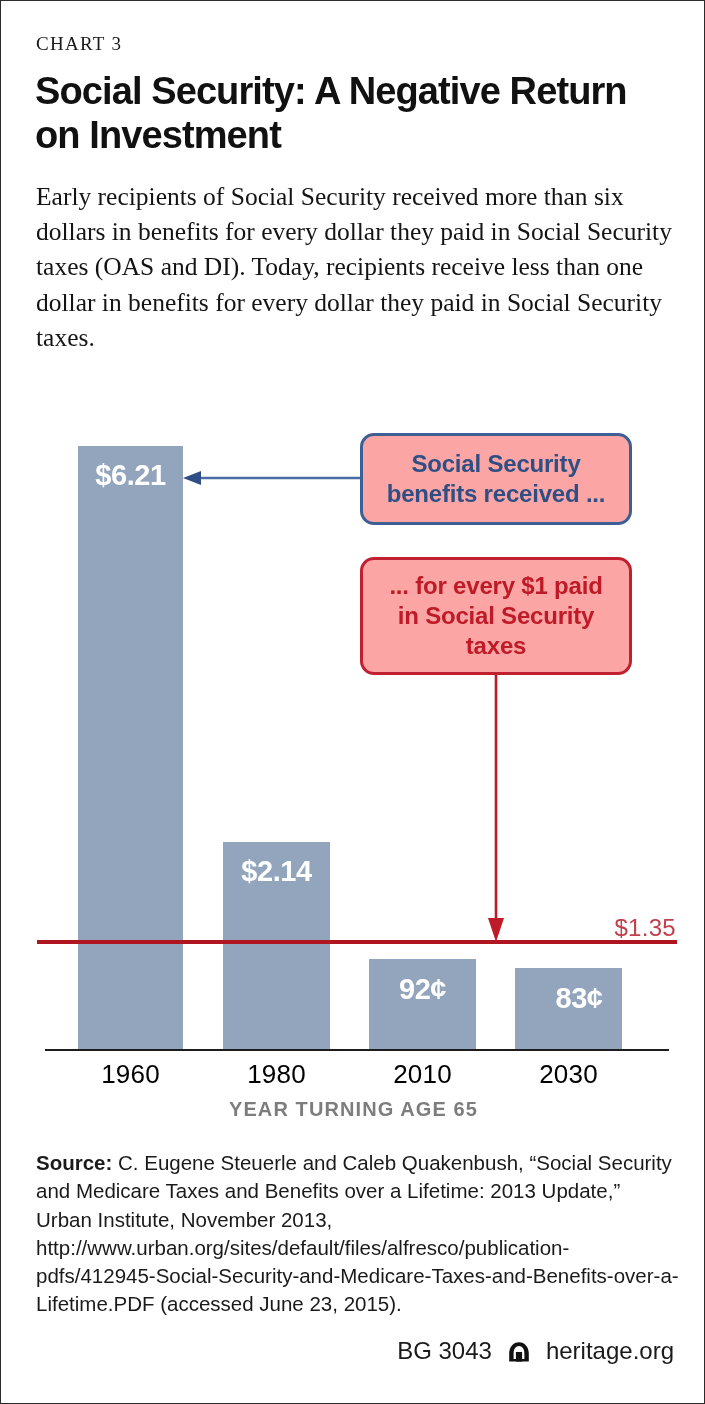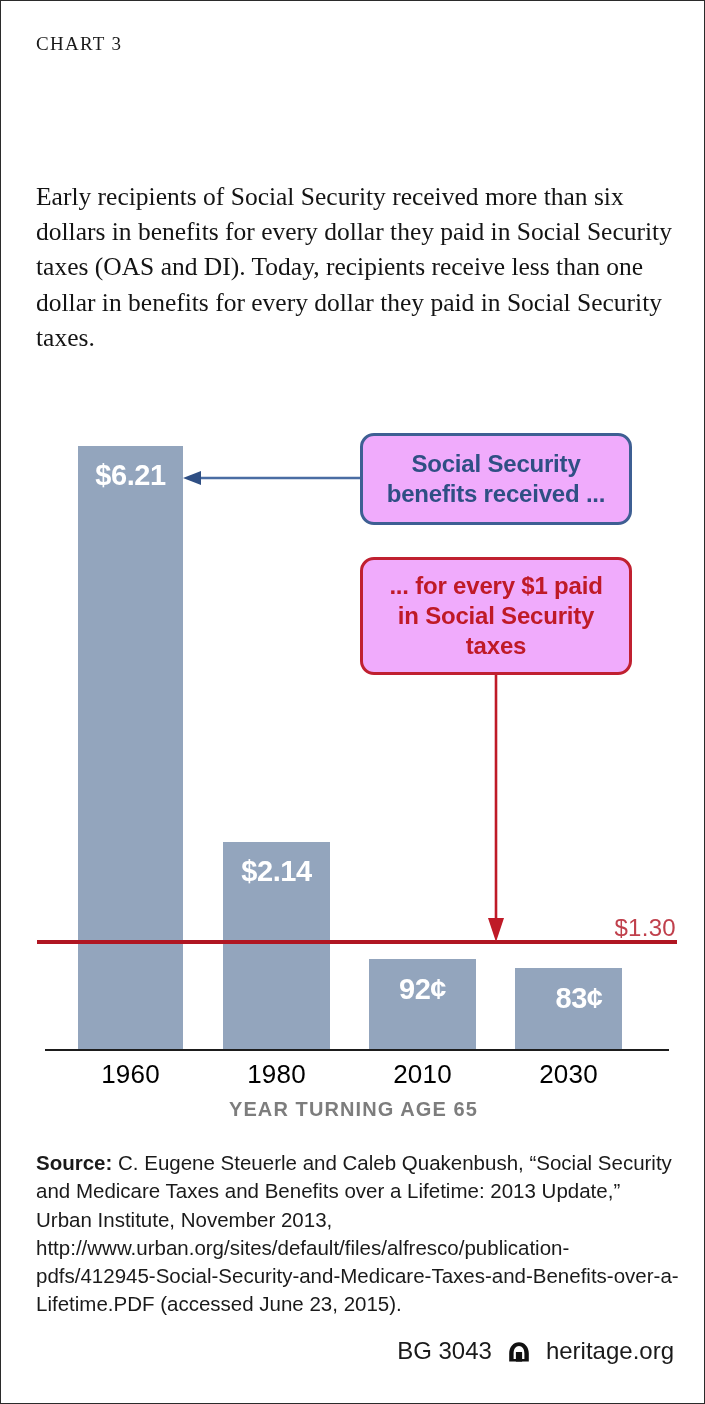--- a/index.html
+++ b/index.html
@@ -120,21 +120,21 @@
     font-size: 20px;
     letter-spacing: 1.1px;
     color: #7d7d7d;
   }
 
   
   .callout {
     position: absolute;
     box-sizing: border-box;
     border-radius: 14px;
-    background: #f0abfc;
+    background: #fca5a5;
     display: flex;
     align-items: center;
     justify-content: center;
     text-align: center;
     font-family: "Liberation Sans", sans-serif;
     font-weight: bold;
     line-height: 1.24;
   }
   .callout-blue {
     left: 359px;
@@ -181,36 +181,37 @@
     color: #1a1a1a;
   }
   .bell-icon { display: block; }
 </style>
 </head>
 <body>
 
 <div id="page">
 
   <div class="chart-kicker">CHART 3</div>
+  <div class="chart-title">Social Security: A Negative Return on Investment</div>
   <div class="chart-desc">Early recipients of Social Security received more than six dollars in benefits for every dollar they paid in Social Security taxes (OAS and DI). Today, recipients  receive less than one dollar in benefits for every dollar they paid in Social Security taxes.</div>
 
   <div class="bar" style="left:77px; top:445px; width:105px; height:603px;"></div>
   <div class="bar-label" style="left:77px; top:458px; width:105px;">$6.21</div>
 
   <div class="bar" style="left:222px; top:841px; width:107px; height:207px;"></div>
   <div class="bar-label" style="left:222px; top:854px; width:107px;">$2.14</div>
 
   <div class="bar" style="left:368px; top:958px; width:107px; height:90px;"></div>
   <div class="bar-label" style="left:368px; top:972px; width:107px;">92¢</div>
 
   <div class="bar" style="left:514px; top:967px; width:107px; height:81px;"></div>
   <div class="bar-label" style="left:514px; top:981px; width:128px;">83¢</div>
 
   <div class="ref-line"></div>
-  <div class="ref-label">$1.30</div>
+  <div class="ref-label">$1.35</div>
 
   <div class="axis-line"></div>
   <div class="x-tick" style="left:77px; width:105px;">1960</div>
   <div class="x-tick" style="left:222px; width:107px;">1980</div>
   <div class="x-tick" style="left:368px; width:107px;">2010</div>
   <div class="x-tick" style="left:514px; width:107px;text-align:center;">2030</div>
   <div class="x-axis-title">YEAR TURNING AGE 65</div>
 
   <svg id="plot" viewBox="0 0 705 1404" xmlns="http://www.w3.org/2000/svg">
 

